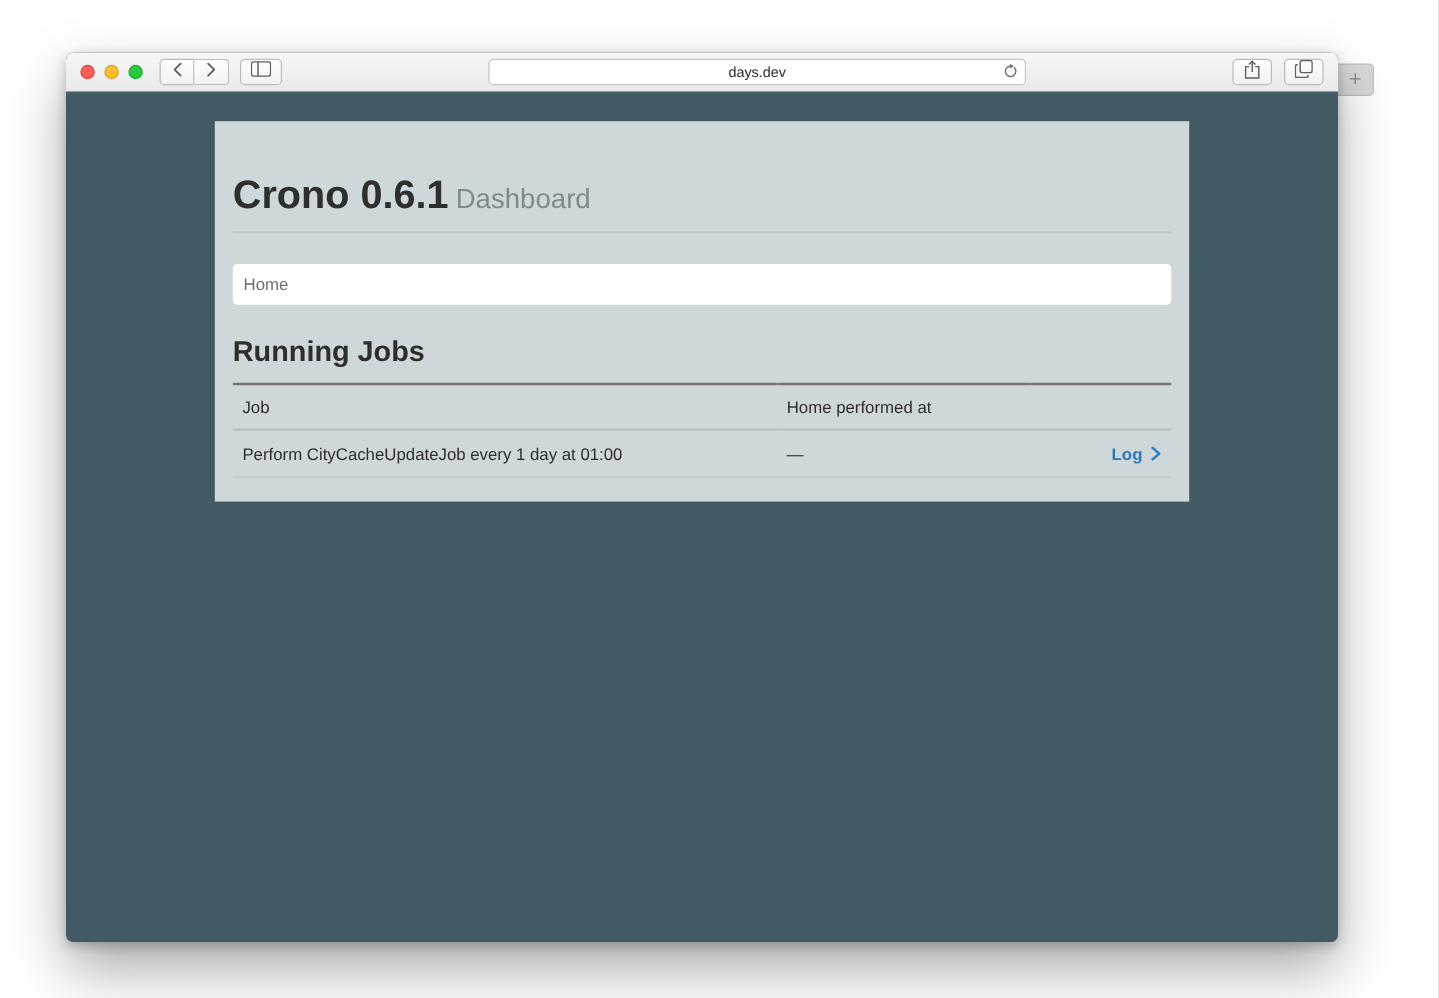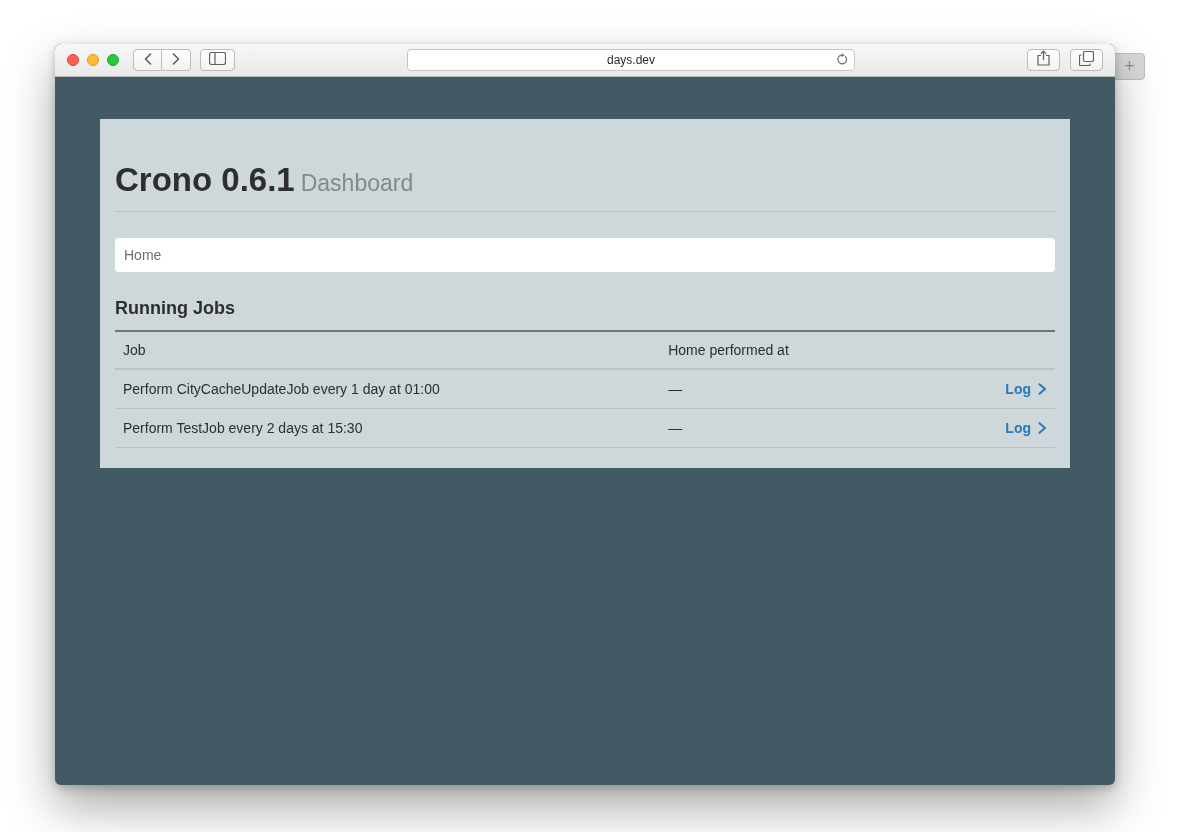--- a/index.html
+++ b/index.html
@@ -82,22 +82,22 @@
   }
 
   
   .page {
     height: 707px;
     background: #415a64;
     border-radius: 0 0 6px 6px;
     overflow: hidden;
   }
   .container {
-    width: 970px;
-    margin: 42px auto 0;
+    width: 812px;
+    margin: 24px auto 0;
     background: #ced7da;
     padding: 0 15px 20px;
   }
 
   .page-header {
     padding: 42px 0 12px;
     border-bottom: 1px solid #b9c3c7;
     margin-bottom: 26px;
   }
   .page-header h1 {
@@ -116,21 +116,21 @@
     background: #ffffff;
     border-radius: 4px;
     padding: 9px 9px;
     font-size: 14px;
     color: #6f6f6f;
     margin-bottom: 26px;
     list-style: none;
   }
 
   .section-title {
-    font-size: 18px;
+    font-size: 24px;
     font-weight: bold;
     color: #2e2e2e;
     margin-bottom: 11px;
   }
 
   table.jobs {
     width: 100%;
     border-collapse: collapse;
     font-size: 14px;
     color: #2e2e2e;
@@ -267,32 +267,18 @@
               <a href="#" class="log-link">
                 <span>Log</span>
                 <span>
                     <svg width="9" height="12" viewBox="0 0 9 12">
                       <path d="M1.5 1.2 L7 6 L1.5 10.8" fill="none" stroke="#2a7ab9" stroke-width="2" stroke-linecap="round" stroke-linejoin="round"></path>
                     </svg>
                   </span>
               </a>
             </td>
           </tr>
-          <tr>
-            <td>Perform TestJob every 2 days at 15:30</td>
-            <td>—</td>
-            <td class="col-log">
-              <a href="#" class="log-link">
-                <span>Log</span>
-                <span>
-                    <svg width="9" height="12" viewBox="0 0 9 12">
-                      <path d="M1.5 1.2 L7 6 L1.5 10.8" fill="none" stroke="#2a7ab9" stroke-width="2" stroke-linecap="round" stroke-linejoin="round"></path>
-                    </svg>
-                  </span>
-              </a>
-            </td>
-          </tr>
         </tbody>
       </table>
 
     </div>
   </div>
 </div>
 
 </body></html>

